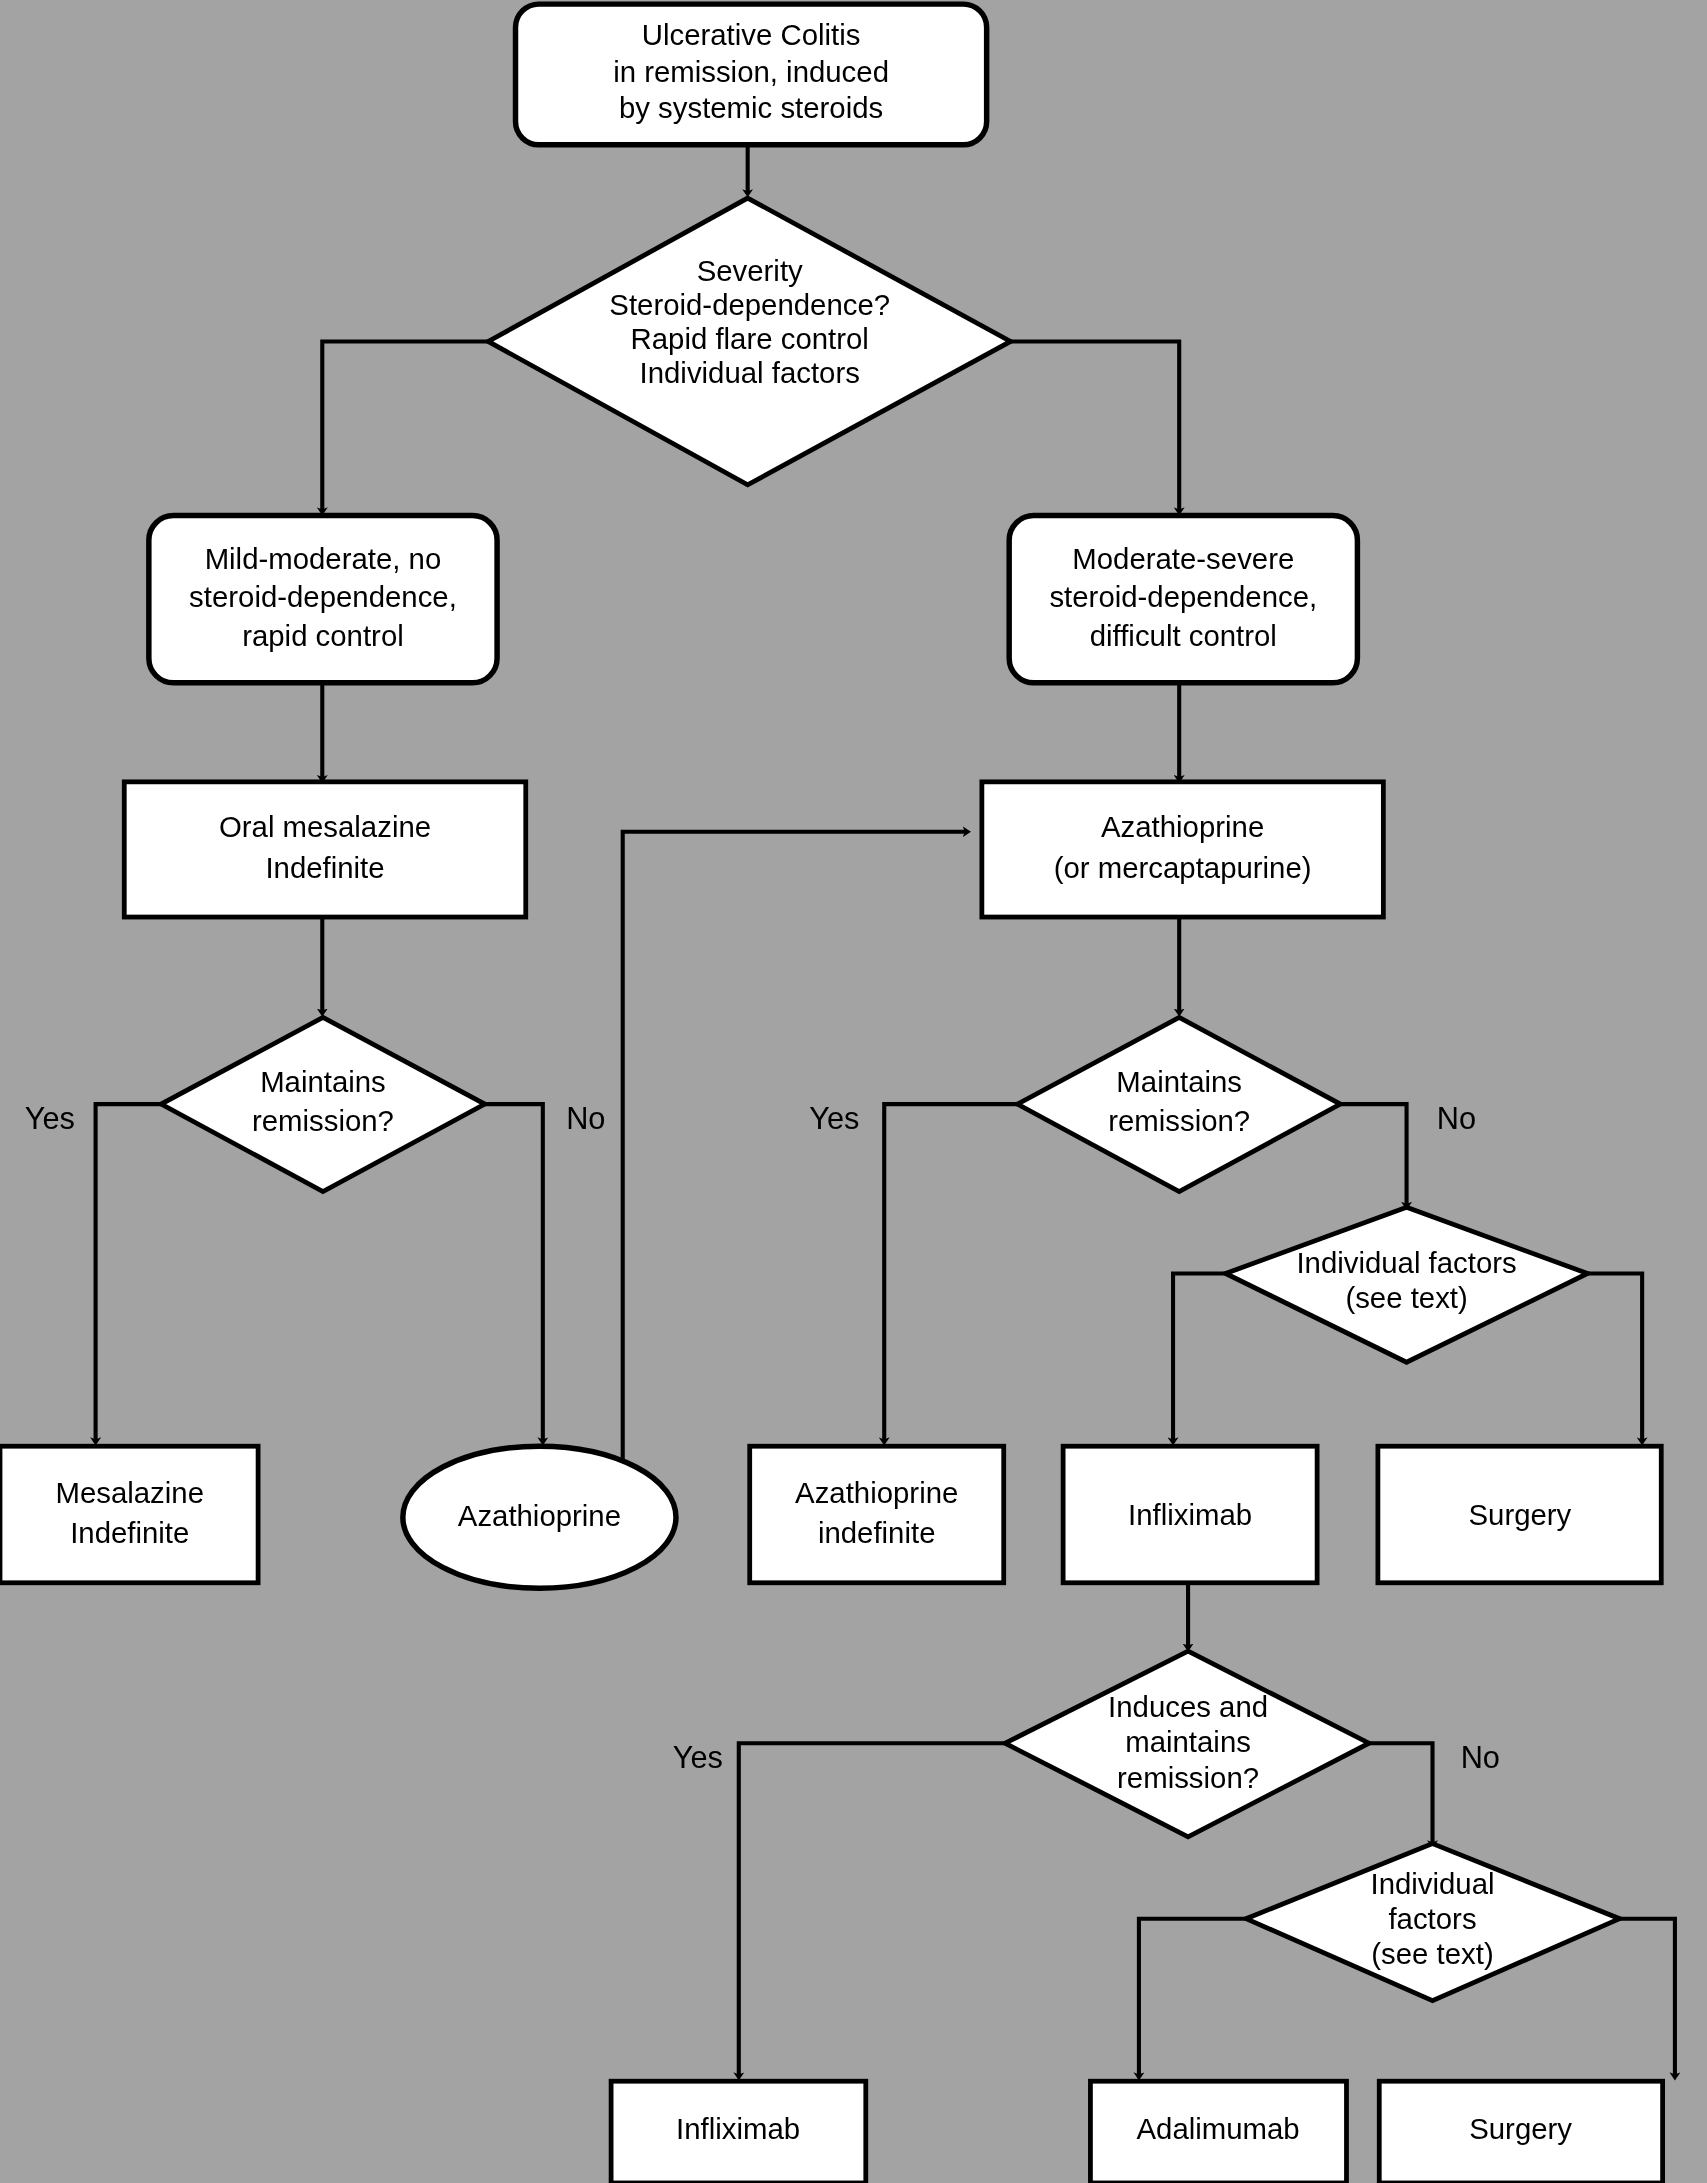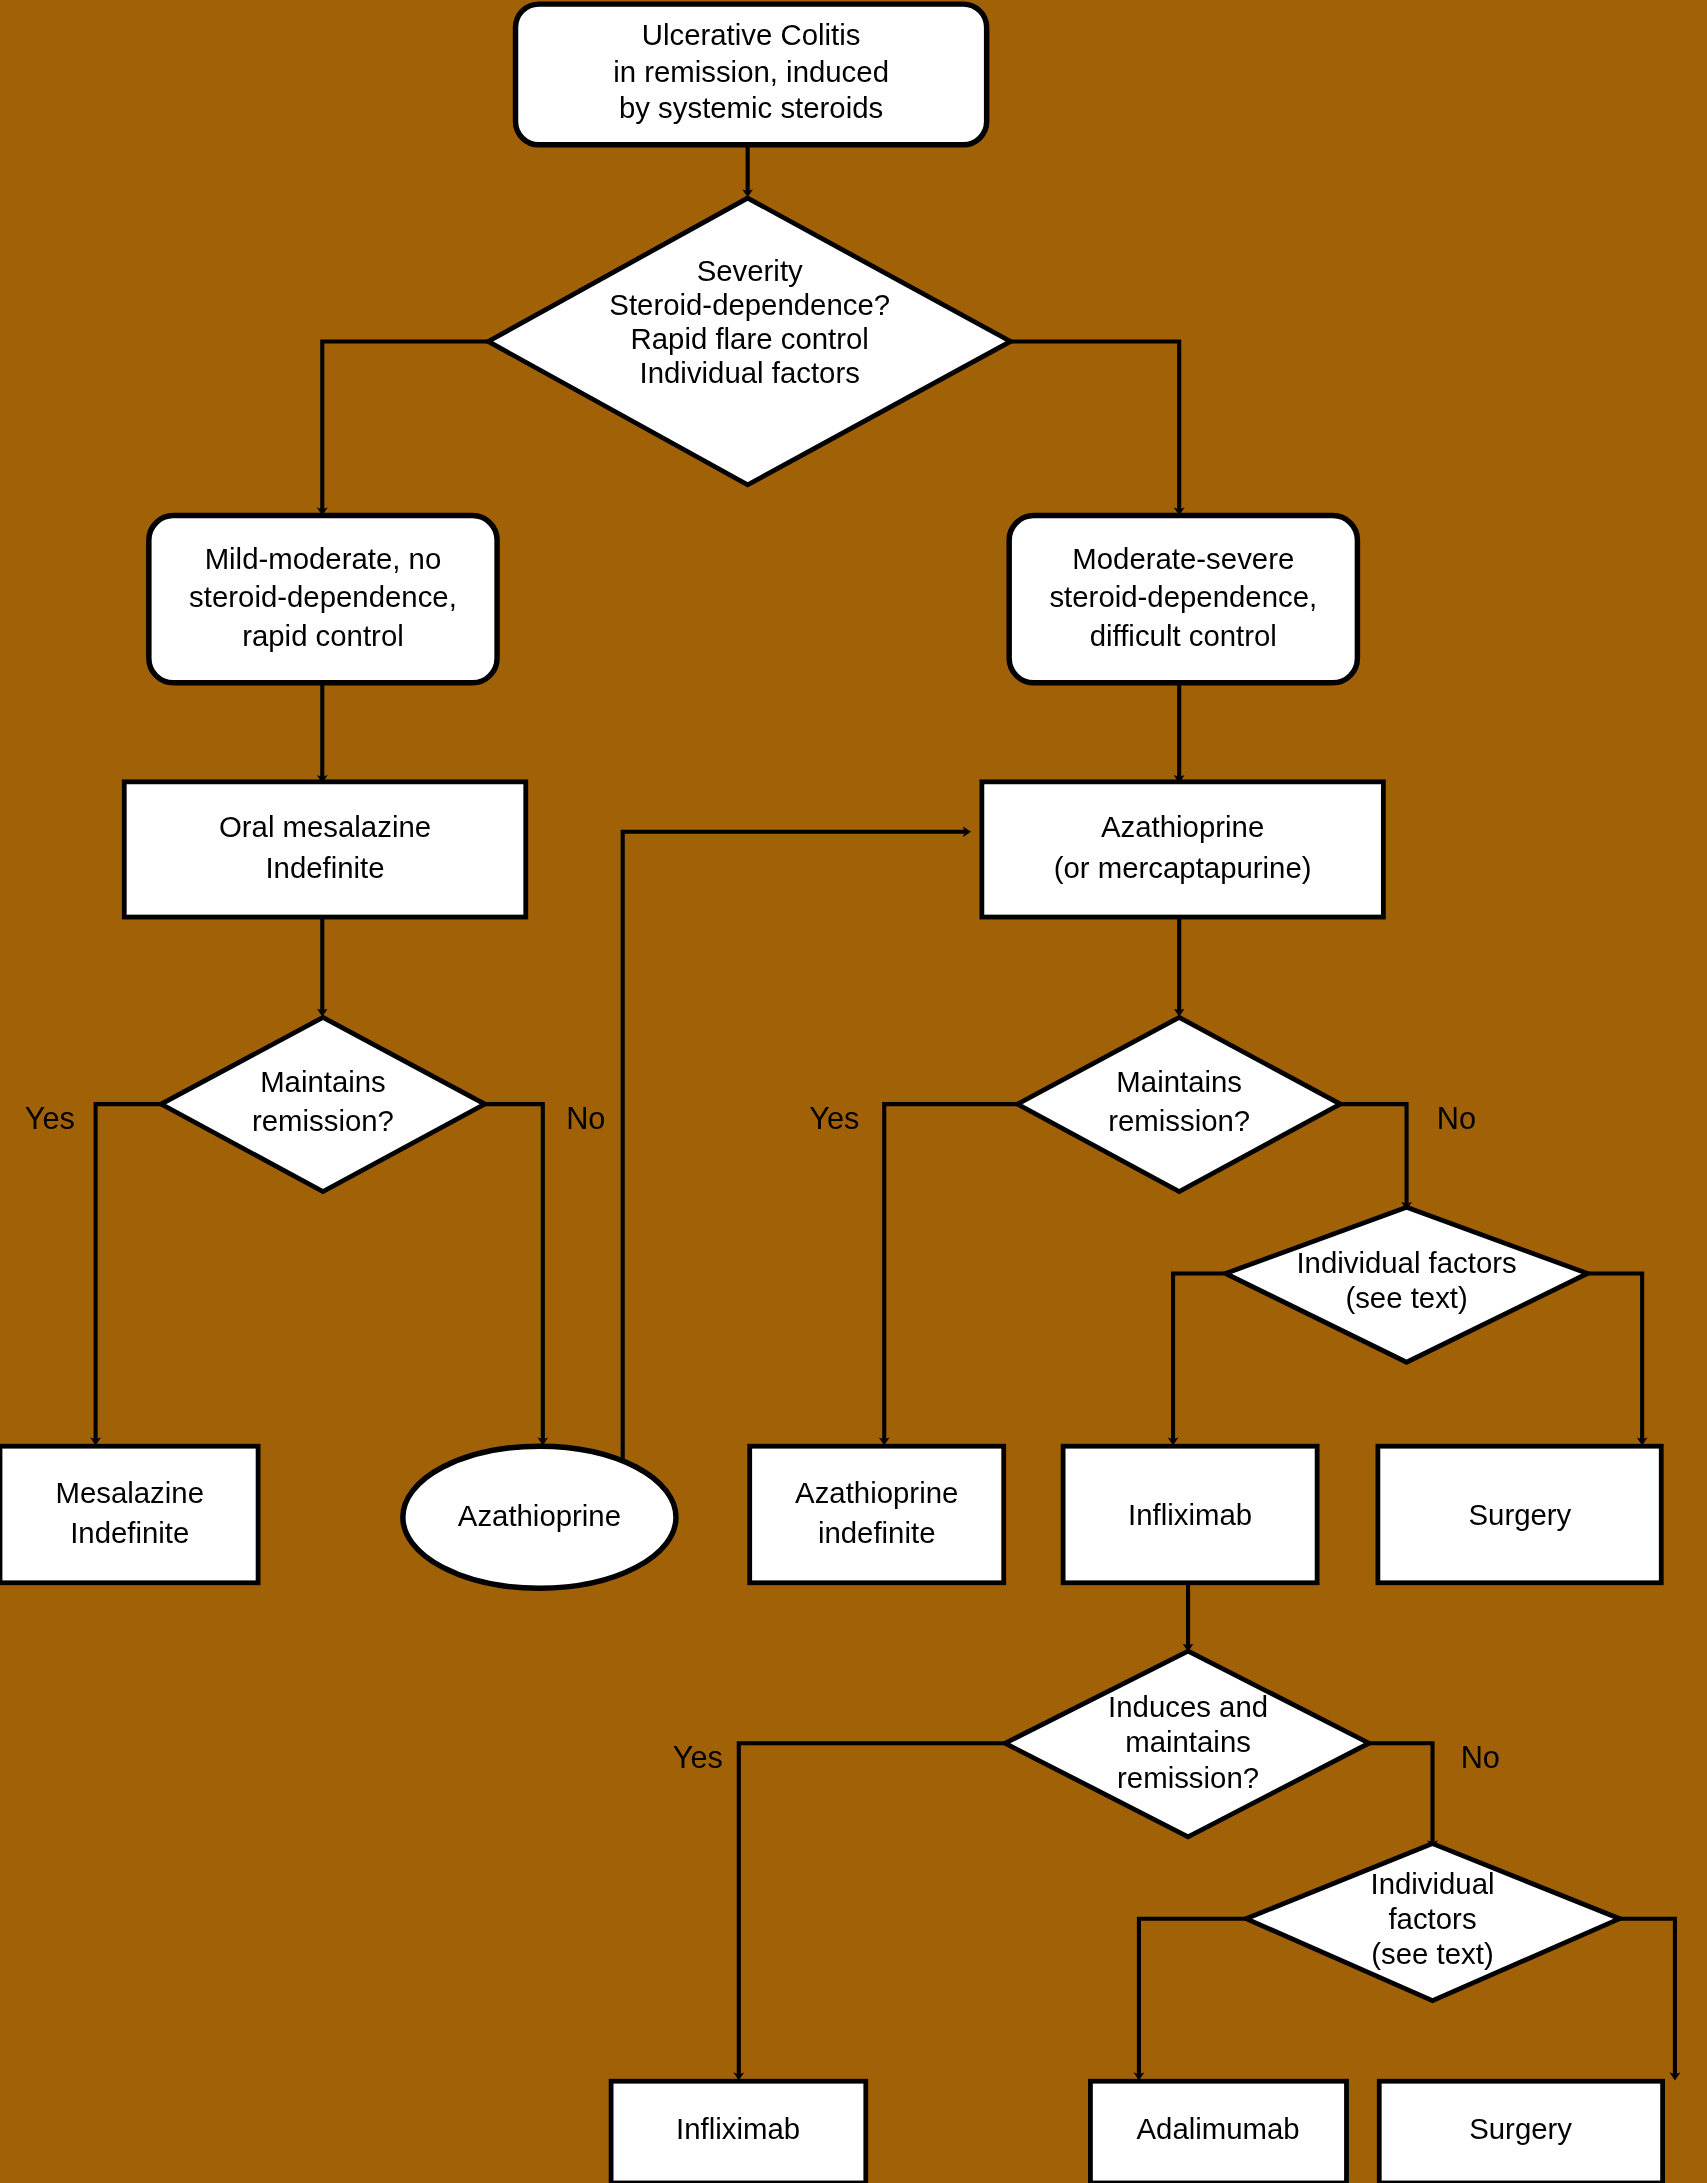--- a/index.html
+++ b/index.html
@@ -4,21 +4,21 @@
 <style>
   html, body {
     margin: 0;
     padding: 0;
     background: #ffffff;
   }
   #flow-root {
     position: relative;
     width: 1707px;
     height: 2183px;
-    background: #a16207;
+    background: #a3a3a3;
     font-family: "Liberation Sans", sans-serif;
   }
   svg.flow-canvas {
     display: block;
     width: 1707px;
     height: 2183px;
   }
   .node-shape {
     fill: #ffffff;
     stroke: #000000;

